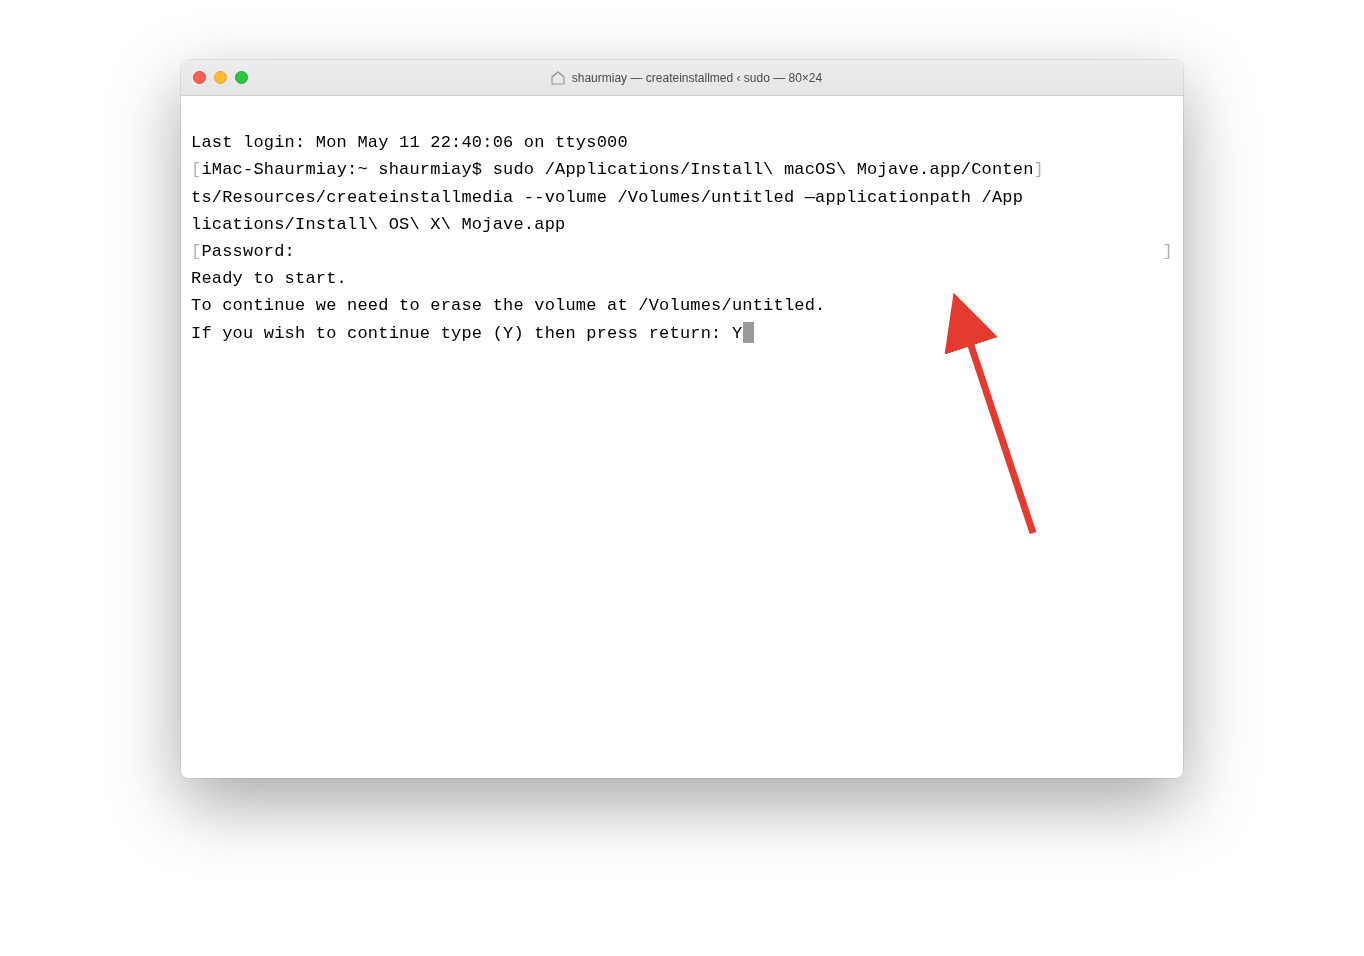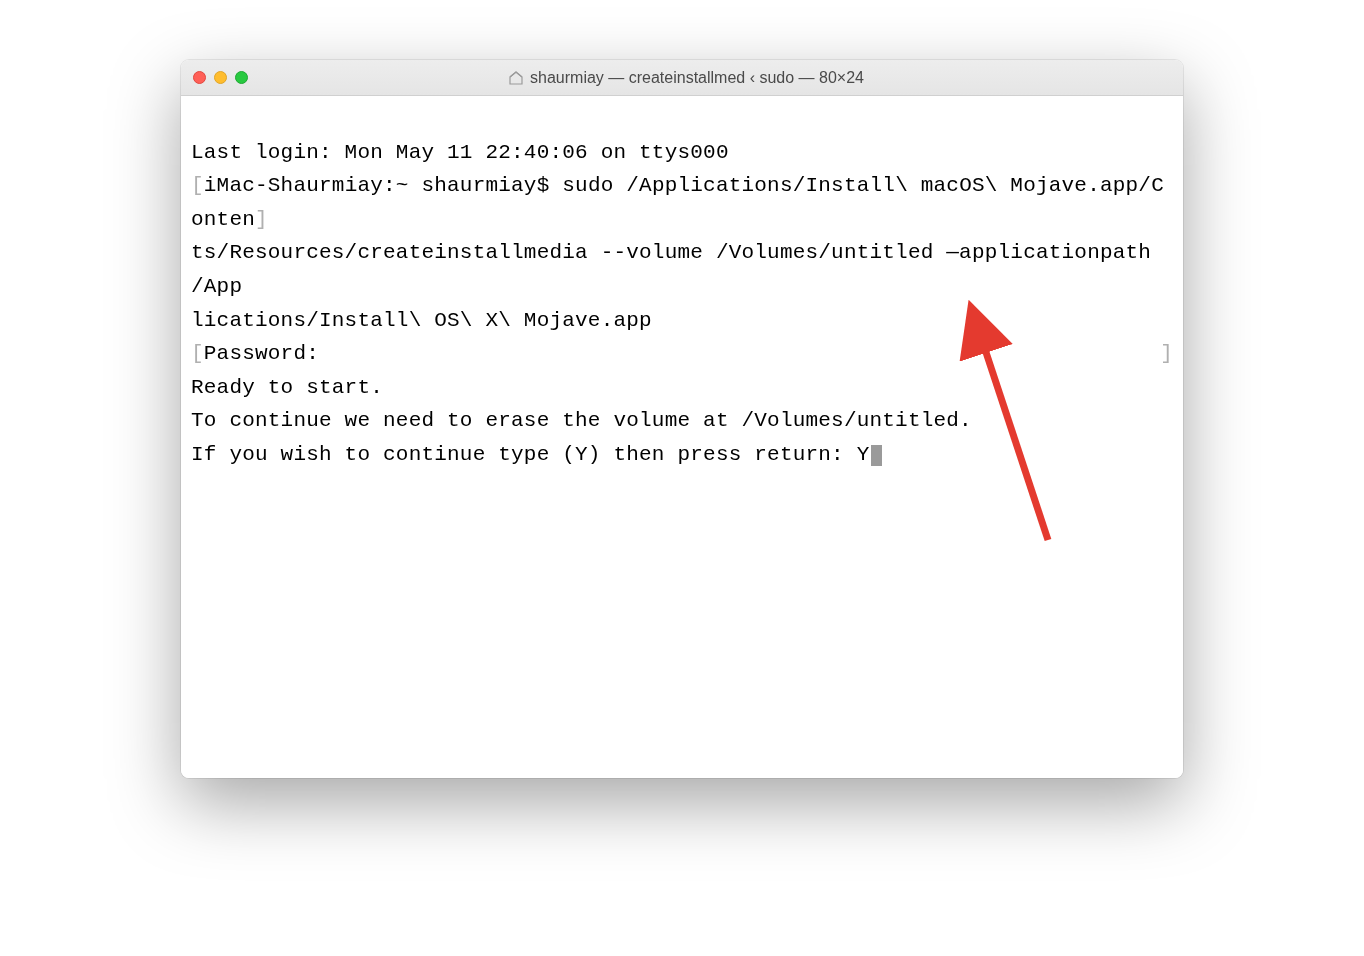--- a/index.html
+++ b/index.html
@@ -47,42 +47,42 @@
       border-radius: 50%;
     }
     .tl-close { background: #ff5f57; border: 0.5px solid #e1483f; }
     .tl-min { background: #ffbd2e; border: 0.5px solid #e0a528; }
     .tl-max { background: #28c940; border: 0.5px solid #1fa833; }
     .title-text {
       position: absolute;
       left: 8px;
       right: 0;
       text-align: center;
-      font-size: 16px;
+      font-size: 12px;
       color: #4a4a4a;
       font-weight: 400;
       display: flex;
       align-items: center;
       justify-content: center;
       gap: 6px;
       pointer-events: none;
     }
     .home-icon {
       display: inline-block;
       color: #9a9a9a;
     }
     .home-icon svg {
       width: 16px;
       height: 16px;
       vertical-align: middle;
     }
     .terminal-body {
       padding: 6px 10px;
       font-family: "Menlo", "Monaco", "Courier New", monospace;
-      font-size: 21px;
+      font-size: 17px;
       line-height: 1.6;
       color: #000000;
       background: #ffffff;
       height: calc(100% - 36px);
       white-space: pre-wrap;
       word-break: break-all;
       position: relative;
       letter-spacing: 0.2px;
     }
     .terminal-line {

